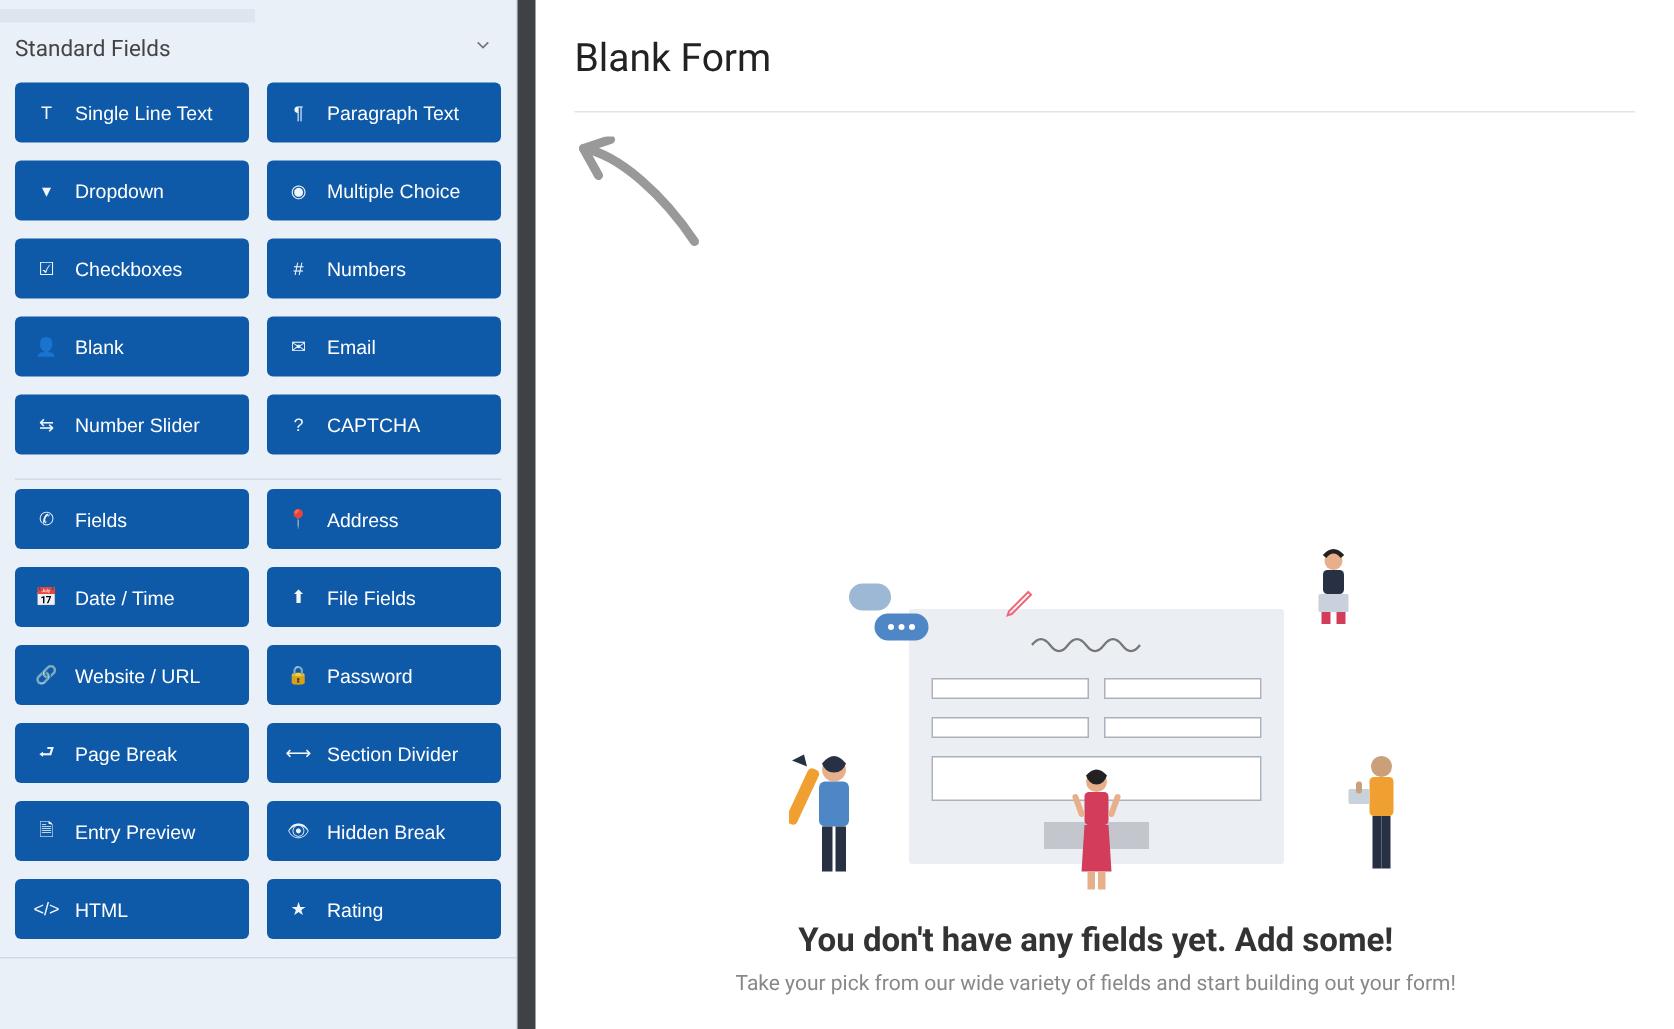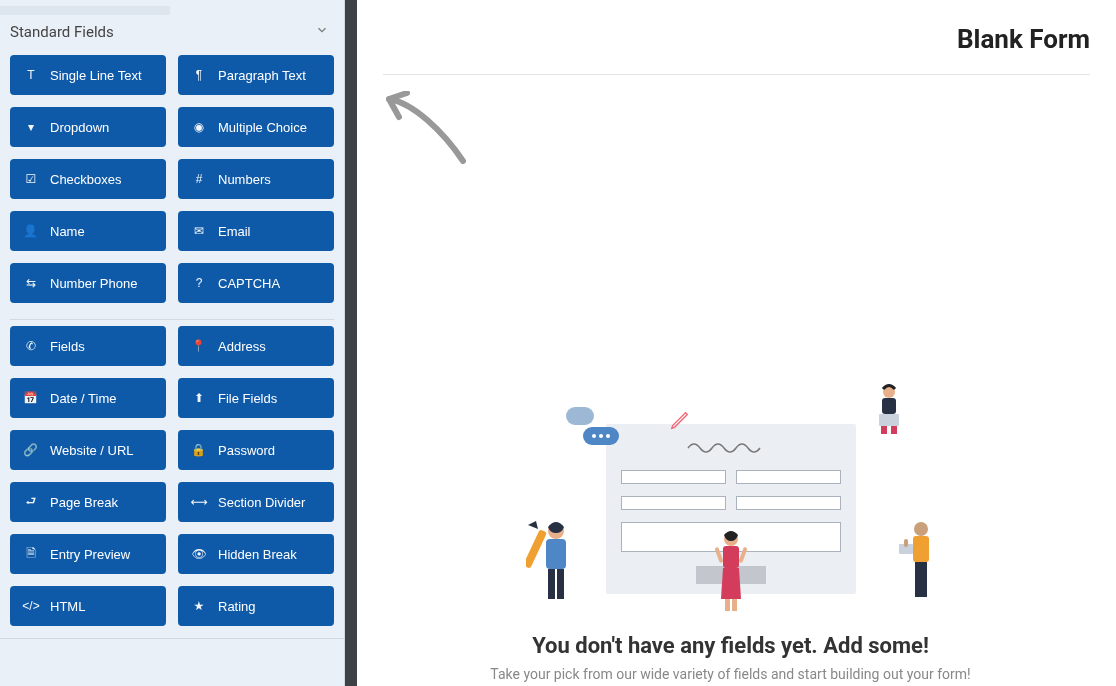--- a/index.html
+++ b/index.html
@@ -10,21 +10,21 @@
   .section-header { display: flex; align-items: flex-start; justify-content: space-between; padding: 14px 15px 14px 10px; color: #444; font-size: 15px; cursor: pointer; gap: 40px; }
   .section-header .chevron { color: #777; }
   .fields-grid { display: grid; grid-template-columns: 1fr 1fr; gap: 12px; padding: 0 10px; }
   .field-btn { background: #0f5aa8; color: #fff; border: none; border-radius: 4px; height: 40px; display: flex; align-items: center; padding: 0 12px; font-size: 13px; cursor: pointer; text-align: left; }
   .field-btn .ficon { width: 18px; display: inline-flex; align-items: center; justify-content: center; margin-right: 10px; opacity: 0.95; font-size: 12px; }
   .divider { height: 1px; background: #d1d9e2; margin: 16px 10px 6px 10px; }
   .hairline { border-top: 1px solid #d1d9e2; margin: 12px 0 0 0; }
 
   .main { flex: 1; padding: 24px 26px; position: relative; }
   .dark-gutter { position: absolute; left: 0; top: 0; bottom: 0; width: 12px; background: #3e4146; }
-  .form-title { font-size: 26px; color: #222; font-weight: 700; margin-left: 12px; text-align: right; }
+  .form-title { font-size: 26px; color: #222; font-weight: 400; margin-left: 12px; }
   .title-underline { height: 1px; background: #e4e4e4; margin: 20px 0 0 12px; }
   .arrow-draw { margin: 16px 0 0 12px; color: #999; }
 
   .empty-wrap { position: absolute; left: 0; right: 0; bottom: 0; display: flex; flex-direction: column; align-items: center; }
   .illus { width: 340px; height: 220px; position: relative; margin-bottom: 24px; }
   .form-card { position: absolute; left: 45px; top: 35px; width: 250px; height: 170px; background: #ebeef2; border-radius: 2px; }
   .squig { position: absolute; top: 14px; left: 80px; color: #777; }
   .row-inputs { position: absolute; top: 46px; left: 15px; right: 15px; display: flex; gap: 10px; }
   .row-inputs .inp { height: 14px; background: #fff; border: 1px solid #aab2bd; flex: 1; }
   .row-inputs2 { top: 72px; }
@@ -38,21 +38,21 @@
   .bubble2::after { content:""; position:absolute; bottom:-5px; left:8px; border:5px solid transparent; border-top-color:#4f86c6; }
   .pencil-ic { position: absolute; left: 108px; top: 20px; }
   
   .person { position: absolute; }
   .p-blue { left: -35px; bottom: 0; }
   .p-red  { left: 150px; bottom: -10px; }
   .p-yel  { right: -45px; bottom: 0; }
   .p-top  { right: -10px; top: -5px; }
 
   .empty-head { font-size: 22px; font-weight: 700; color: #333; margin-bottom: 8px; }
-  .empty-sub { font-size: 14px; color: #888; margin-bottom: 4px; }
+  .empty-sub { font-size: 14px; color: #888; margin-bottom: 22px; }
 </style>
 </head>
 <body>
 
 <div class="sidebar">
   <div class="tabs-bar">
     <span class="tab-active"></span>
   </div>
 
   <div class="section-header">
@@ -83,29 +83,29 @@
     <button class="field-btn">
         <span class="ficon">☑</span>
         <span>Checkboxes</span>
       </button>
     <button class="field-btn">
         <span class="ficon">#</span>
         <span>Numbers</span>
       </button>
     <button class="field-btn">
         <span class="ficon">👤</span>
-        <span>Name</span>
+        <span>Blank</span>
       </button>
     <button class="field-btn">
         <span class="ficon">✉</span>
         <span>Email</span>
       </button>
     <button class="field-btn">
         <span class="ficon">⇆</span>
-        <span>Number Phone</span>
+        <span>Number Slider</span>
       </button>
     <button class="field-btn">
         <span class="ficon">?</span>
         <span>CAPTCHA</span>
       </button>
   </div>
 
   <div class="divider"></div>
 
   <div class="fields-grid">

